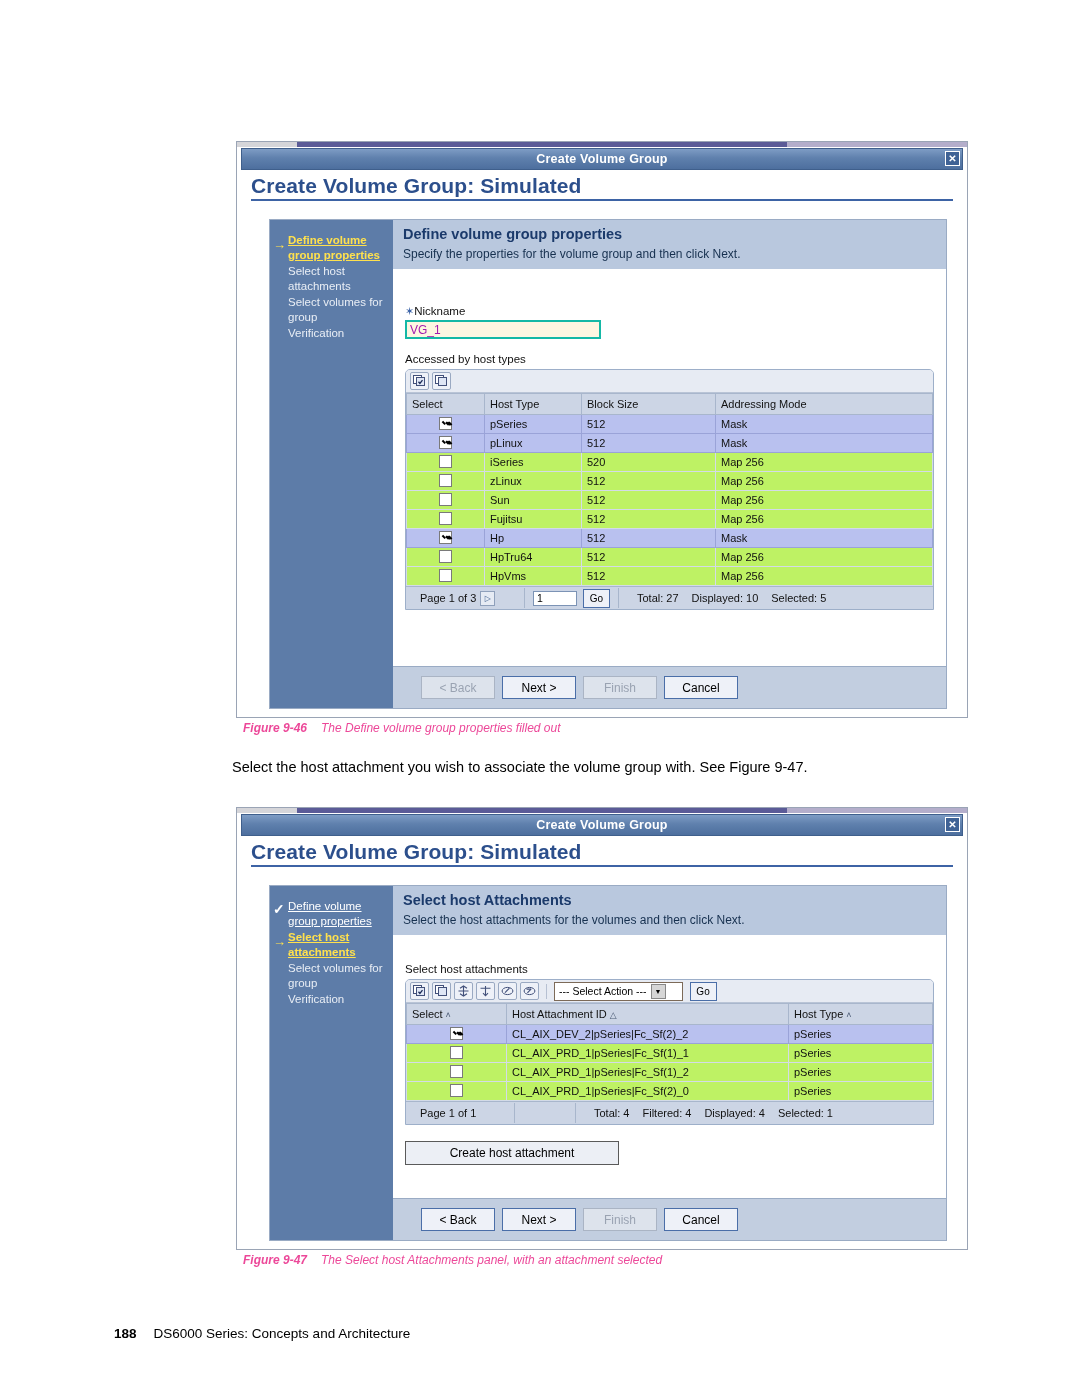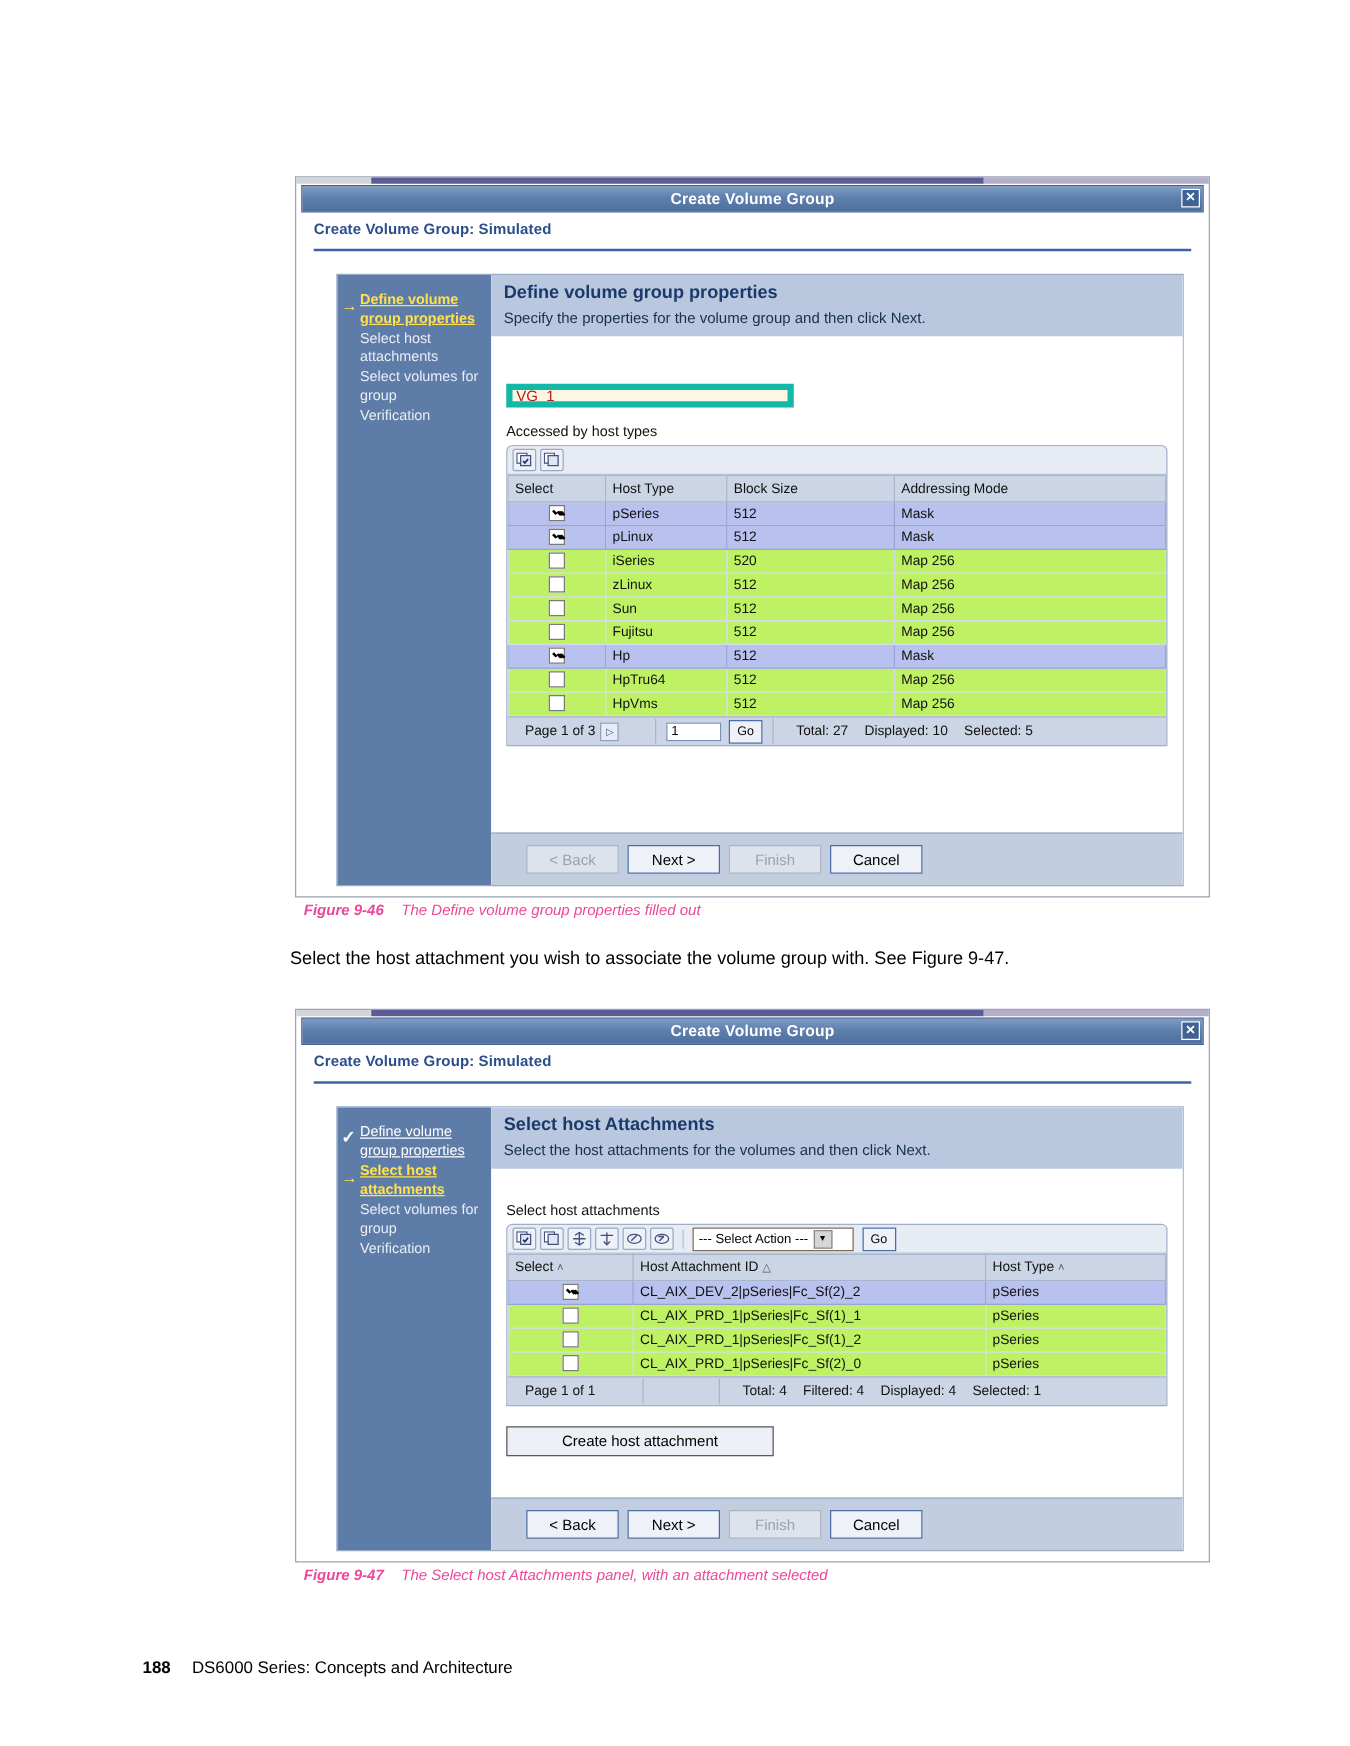--- a/index.html
+++ b/index.html
@@ -25,21 +25,21 @@
 
   .titlebar{position:absolute;left:4px;top:6px;right:4px;height:22px;
     background:linear-gradient(to bottom,#7e9cc4 0%,#5f80ad 45%,#4d6f9e 100%);
     border:1px solid #3f5f8c;box-sizing:border-box;display:flex;align-items:center;justify-content:center;}
   .titlebar .ttl{color:#ffffff;font-size:12.5px;font-weight:bold;letter-spacing:.2px;}
   .closebtn{position:absolute;right:2px;top:2px;width:15px;height:15px;
     background:#3f6295;border:1px solid #ffffff;box-sizing:border-box;
     color:#fff;font-size:10px;font-weight:bold;line-height:13px;text-align:center;cursor:pointer;}
 
   .pagehdr{position:absolute;left:14px;top:32px;right:14px;height:28px;}
-  .pagehdr .ph-text{font-size:12px;font-weight:bold;color:#2c4f8c;letter-spacing:.1px;}
+  .pagehdr .ph-text{font-size:21px;font-weight:bold;color:#2c4f8c;letter-spacing:.1px;}
   .pagehdr .ph-rule{position:absolute;left:0;right:0;bottom:1px;height:2px;background:#3d63a5;}
 
   
   .wizbody{position:absolute;left:32px;right:20px;display:flex;
     border:1px solid #9aabc4;box-sizing:border-box;background:#ffffff;}
   #fig1 .wizbody{top:77px;bottom:8px;}
   #fig2 .wizbody{top:77px;bottom:8px;}
 
   .navcol{width:123px;background:#5d7ca8;flex:0 0 123px;position:relative;color:#fff;
     padding:12px 0 0 0;box-sizing:border-box;}
@@ -51,23 +51,23 @@
 
   .maincol{flex:1;position:relative;background:#ffffff;}
 
   .sectbox{background:#b9c8de;padding:6px 10px 8px 10px;}
   .secttitle{font-size:14.5px;font-weight:bold;color:#1b3a6b;}
   .sectsub{font-size:12px;color:#16304f;margin-top:5px;}
 
   .mainpad{padding:10px 12px 0 12px;}
   .fldlabel{font-size:11.5px;color:#111;}
   .req{color:#3b63a7;font-size:11px;}
-  .textinput{display:block;width:230px;height:19px;margin-top:2px;background:#fdf6e1;
-    border:5px solid #14b8a6;box-sizing:border-box;font-family:"Liberation Sans",sans-serif;
-    font-size:12px;padding:1px 3px;color:#b91c1c;}
+  .textinput{display:block;width:196px;height:19px;margin-top:2px;background:#fdf6e1;
+    border:2px solid #14b8a6;box-sizing:border-box;font-family:"Liberation Sans",sans-serif;
+    font-size:12px;padding:1px 3px;color:#a21caf;}
   .plainlabel{font-size:11.5px;color:#111;margin-top:14px;}
 
   
   .tblwrap{margin-top:4px;border:1px solid #9dafc9;border-radius:5px 5px 0 0;background:#eef1f7;overflow:hidden;}
   .tbltoolbar{height:22px;background:#e7ebf3;border-bottom:1px solid #b9c4d6;
     display:flex;align-items:center;padding:0 4px;gap:3px;}
   .ticon{width:17px;height:16px;border:1px solid #9aa9c2;background:#eef1f8;border-radius:2px;
     display:flex;align-items:center;justify-content:center;cursor:pointer;}
   .ticon svg{display:block;}
   .tsep{width:1px;height:15px;background:#b6c0d2;margin:0 4px;}
@@ -163,20 +163,23 @@
         </div>
 
         <div class="maincol">
           <div class="sectbox">
             <div class="secttitle">Define volume group properties</div>
             <div class="sectsub">Specify the properties for the volume group and then click Next.</div>
           </div>
 
           <div class="mainpad">
             <div style="height:26px"></div>
+            <div class="fldlabel">
+              <span class="req">✶</span><span>Nickname</span>
+            </div>
             <input class="textinput" type="text" value="VG_1" style="">
 
             <div class="plainlabel">Accessed by host types</div>
 
             <div class="tblwrap">
               <div class="tbltoolbar">
                 <div class="ticon">
                   <svg width="13" height="12" viewBox="0 0 13 12">
                       <rect x="0.5" y="0.5" width="8" height="8" fill="#fff" stroke="#42507a"></rect>
                       <rect x="3.5" y="2.5" width="8" height="8" fill="#dfe6f5" stroke="#42507a"></rect>

